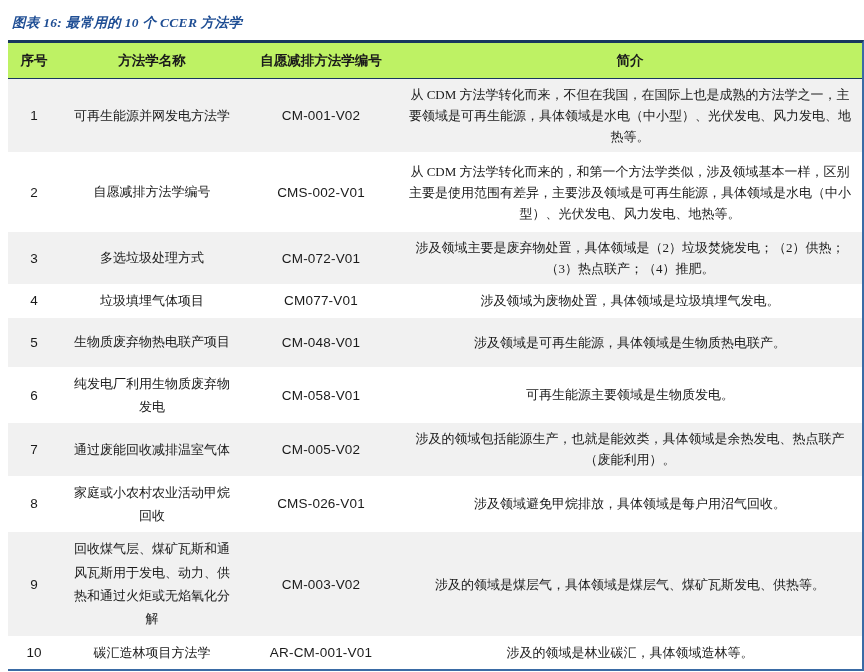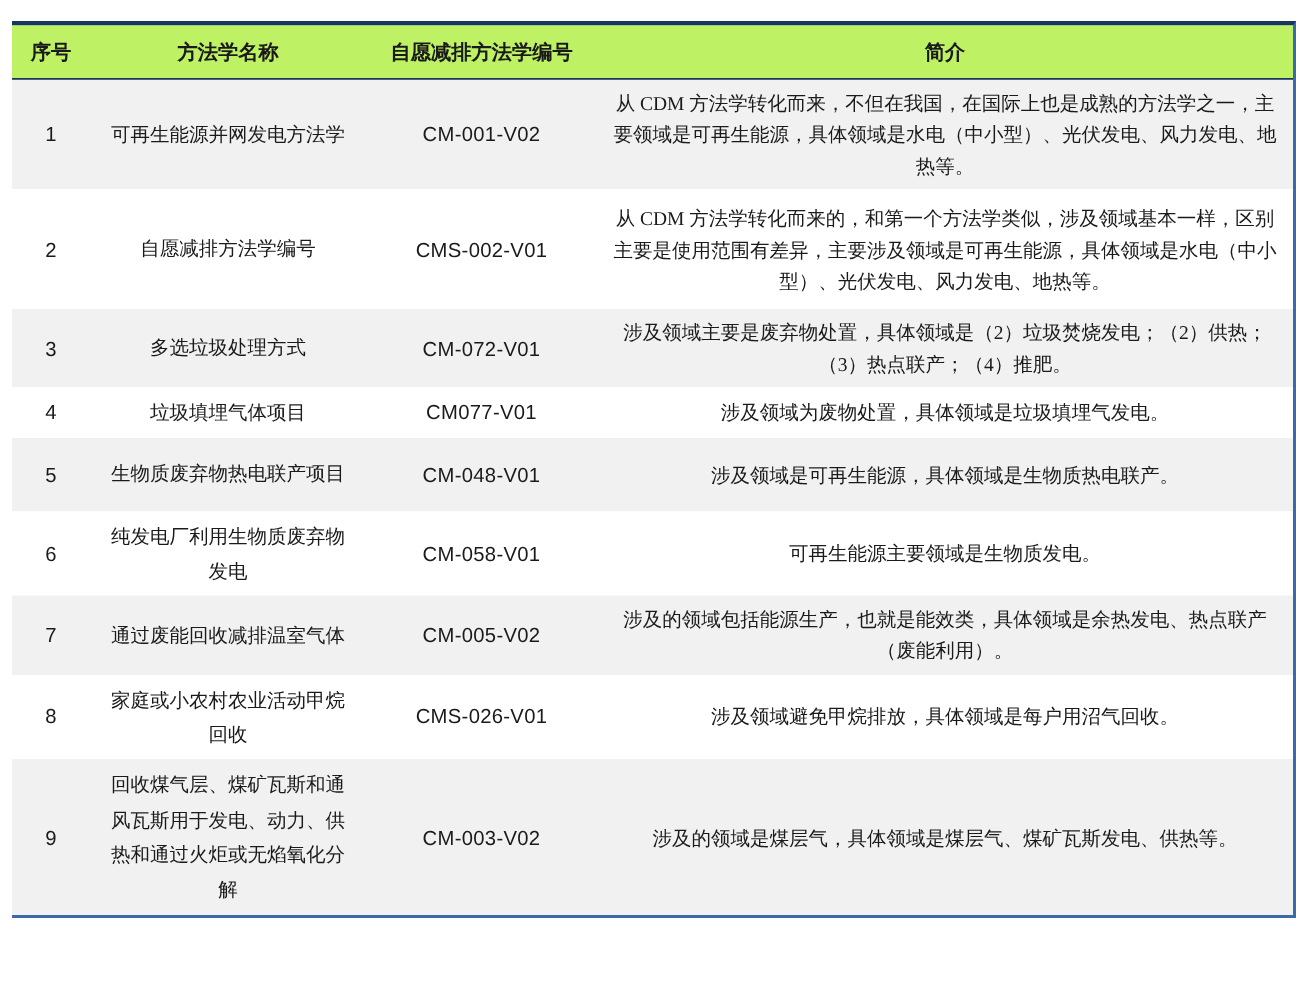--- a/index.html
+++ b/index.html
@@ -62,20 +62,21 @@
   tr.r1{height:64px;} tr.r2{height:80px;} tr.r3{height:50px;}
   tr.r4{height:25px;} tr.r5{height:49px;} tr.r6{height:50px;}
   tr.r7{height:50px;} tr.r8{height:48px;} tr.r9{height:100px;}
   tr.r10{height:27px;}
 </style>
 </head>
 <body>
 
 <div class="page">
 
+  <div class="fig-title">图表 16: 最常用的 10 个 CCER 方法学</div>
 
   <div class="figure-body">
     <table>
       <colgroup>
         <col class="c-no">
           <col class="c-name">
           <col class="c-code">
           <col class="c-intro">
       </colgroup>
       <thead>
@@ -134,17 +135,23 @@
           <td class="name">家庭或小农村农业活动甲烷回收</td>
           <td class="code">CMS-026-V01</td>
           <td class="intro">涉及领域避免甲烷排放，具体领域是每户用沼气回收。</td>
         </tr>
         <tr class="r9">
           <td class="no">9</td>
           <td class="name">回收煤气层、煤矿瓦斯和通风瓦斯用于发电、动力、供热和通过火炬或无焰氧化分解</td>
           <td class="code">CM-003-V02</td>
           <td class="intro">涉及的领域是煤层气，具体领域是煤层气、煤矿瓦斯发电、供热等。</td>
         </tr>
+        <tr class="r10">
+          <td class="no">10</td>
+          <td class="name">碳汇造林项目方法学</td>
+          <td class="code">AR-CM-001-V01</td>
+          <td class="intro">涉及的领域是林业碳汇，具体领域造林等。</td>
+        </tr>
       </tbody>
     </table>
   </div>
 
 </div>
 
 </body></html>

